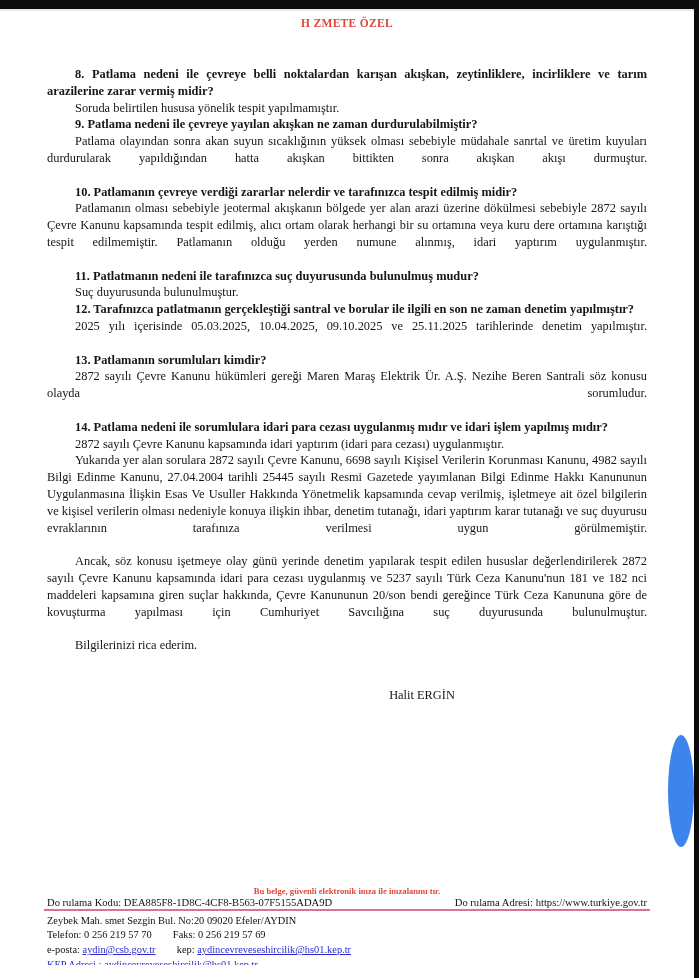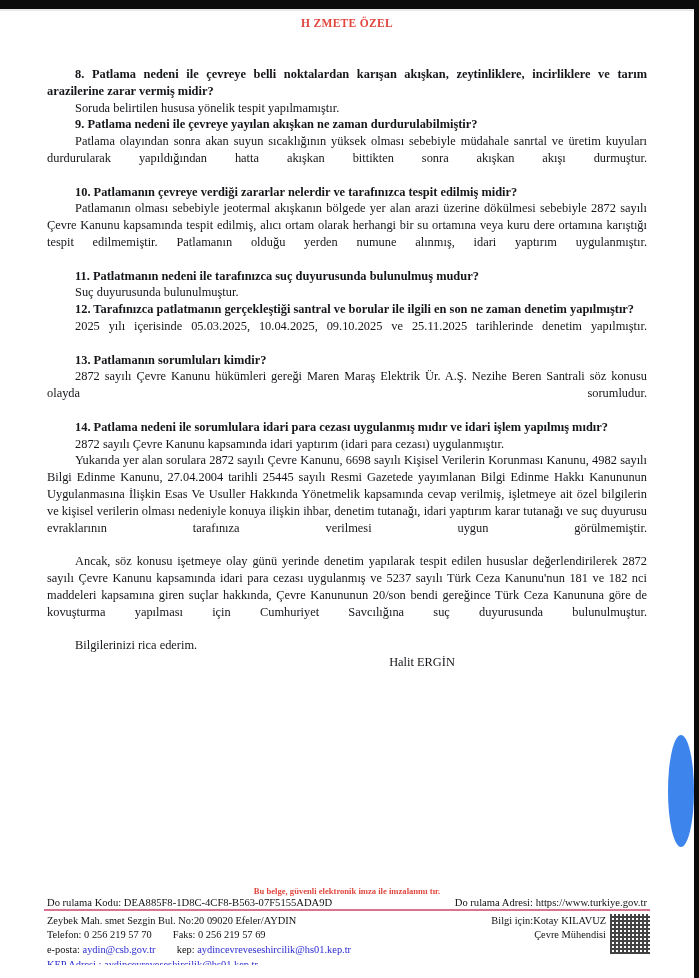--- a/index.html
+++ b/index.html
@@ -79,20 +79,21 @@
   .a.jf {
     text-align: justify;
     text-justify: inter-word;
   }
   .a.jf::after {
     content: "";
     display: inline-block;
     width: 100%;
   }
   .sign {
+    margin-top: 33px;
     text-align: center;
     font-size: 12.4px;
     line-height: 1.38;
   }
   .sign .name { padding-left: 150px; }
   .sign .title { padding-left: 150px; }
 
   
   .scroll-thumb {
     position: absolute;
@@ -138,21 +139,21 @@
     display: flex;
     justify-content: space-between;
     padding: 3px 44px 13px 47px;
     box-sizing: border-box;
   }
   .f-left {
     font-size: 10.4px;
     line-height: 1.42;
     color: #111;
   }
-  .f-left .lnk { color: #2a2ad0; }
+  .f-left .lnk { color: #2a2ad0; text-decoration: underline; }
   .f-left .row { white-space: nowrap; }
   .f-left .gap { display: inline-block; width: 16px; }
   .f-right-wrap {
     display: flex;
     align-items: flex-start;
     gap: 4px;
   }
   .f-right {
     font-size: 10.4px;
     line-height: 1.42;
@@ -255,25 +256,16 @@
           <span class="lnk">aydin@csb.gov.tr</span>
           <span class="gap"></span>
           <span>kep:</span>
           <span class="lnk">aydincevreveseshircilik@hs01.kep.tr</span>
         </div>
         <div class="row cut">
           <span class="lnk">KEP Adresi : aydincevreveseshircilik@hs01.kep.tr</span>
         </div>
       </div>
 
-      <div class="f-right-wrap">
-        <div class="f-right">
-          <div>
-            <span>Bilgi için:</span><span>Kotay KILAVUZ</span>
-          </div>
-          <div>Çevre Mühendisi</div>
-        </div>
-        <div class="qr"></div>
-      </div>
     </div>
 
   </div>
 </div>
 
 </body></html>

